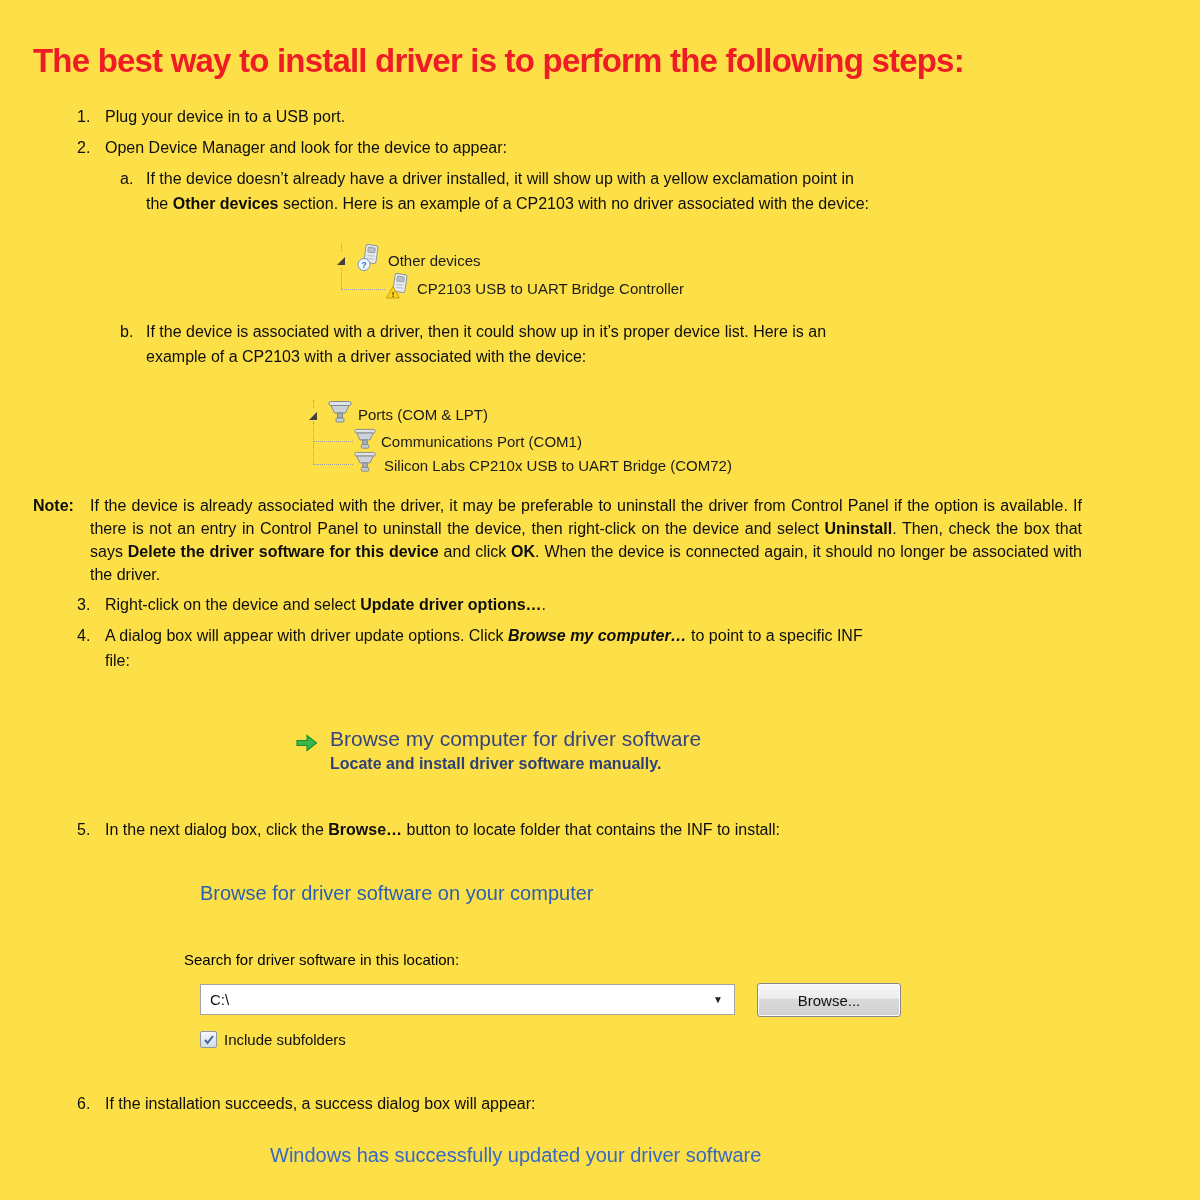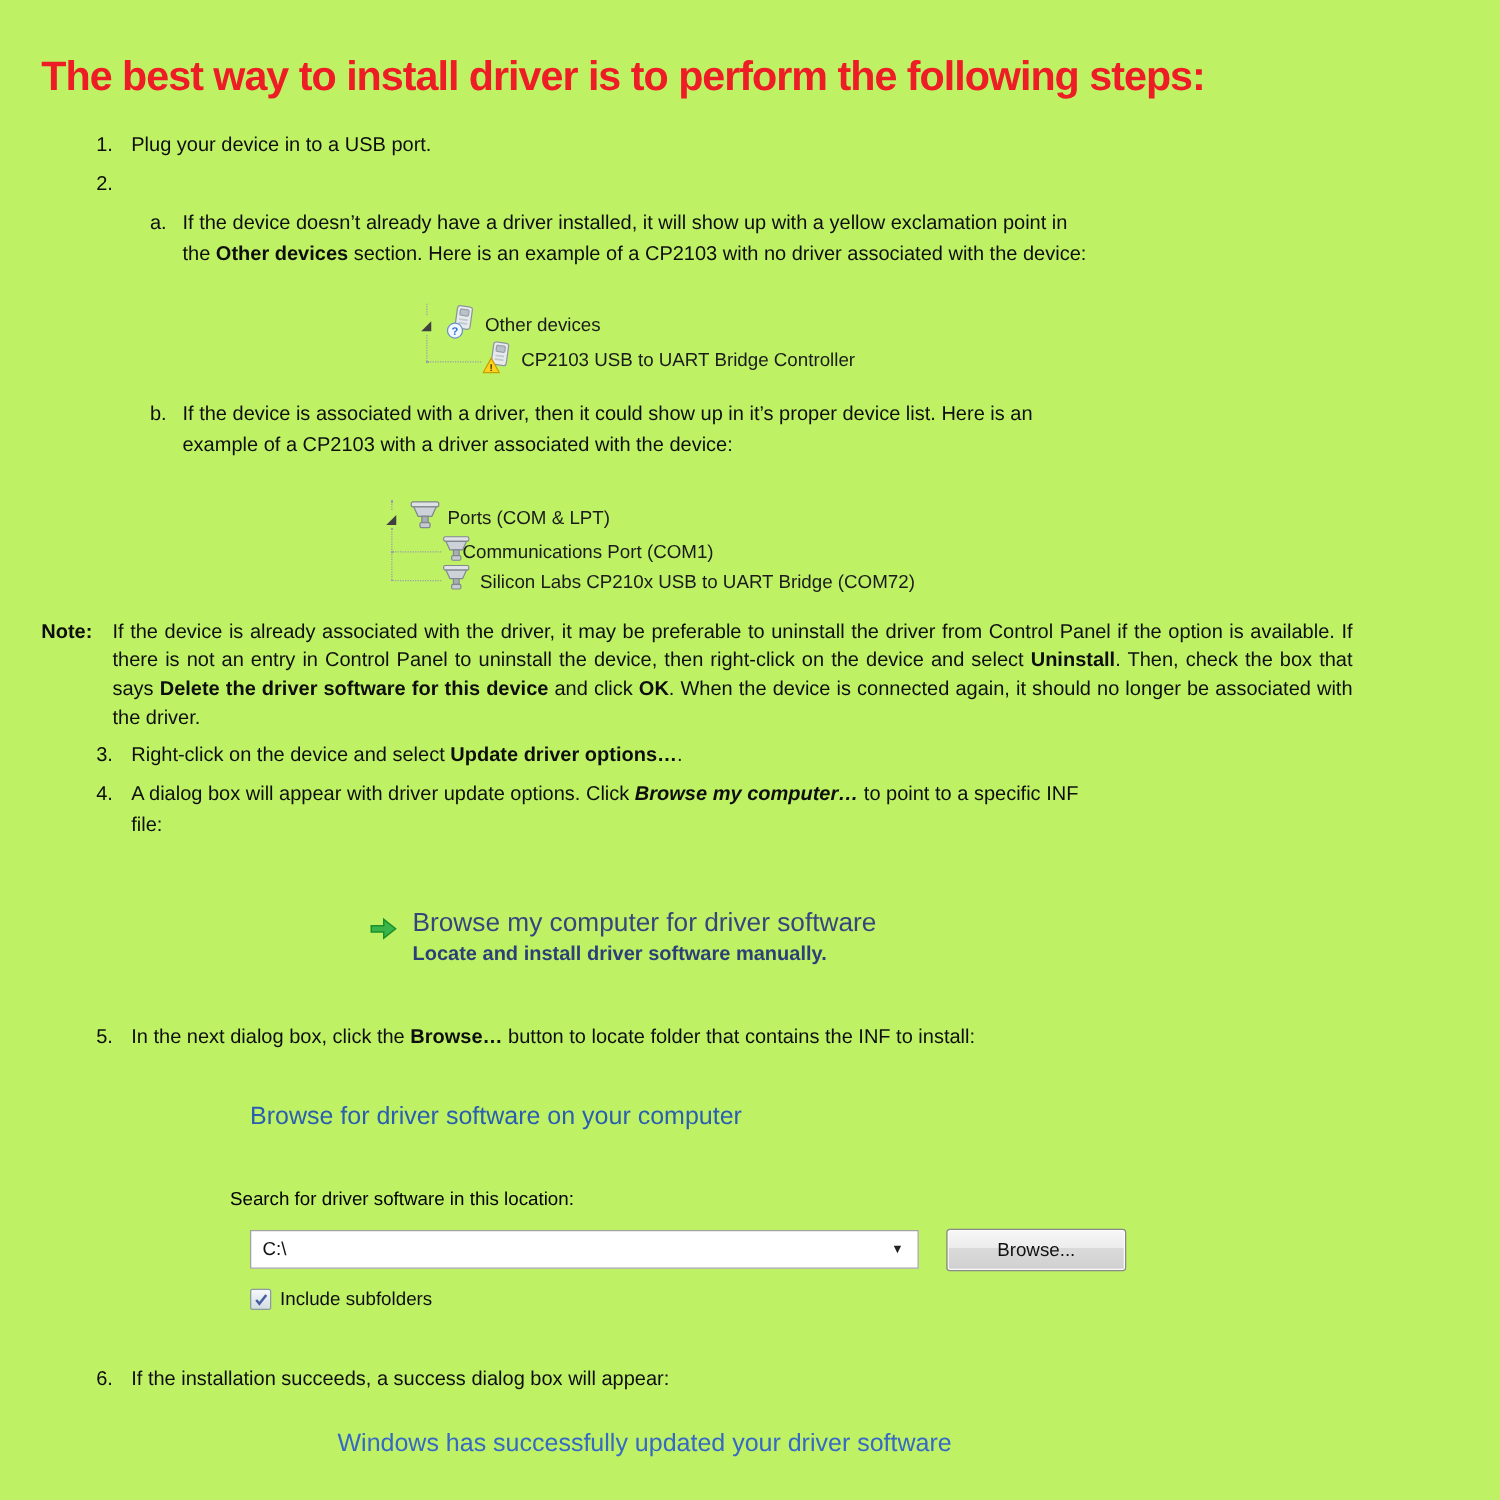--- a/index.html
+++ b/index.html
@@ -1,17 +1,17 @@
 <!DOCTYPE html>
 <html><head>
 <meta charset="utf-8">
 <style>
   html,body{margin:0;padding:0;background:#ffffff;}
   body{width:1200px;height:1200px;font-family:"Liberation Sans","DejaVu Sans",sans-serif;}
-  .page{position:relative;width:1200px;height:1200px;background:#bef264;overflow:hidden;}
+  .page{position:relative;width:1200px;height:1200px;background:#fde047;overflow:hidden;}
 
   .h1{position:absolute;left:33px;top:42px;font-size:33px;font-weight:bold;
       letter-spacing:-0.8px;color:#ee1c25;white-space:nowrap;}
 
   .li{position:absolute;padding-left:28px;font-size:16px;line-height:25px;color:#0e0e0e;}
   .li.sub{padding-left:26px;}
   .marker{position:absolute;left:0;top:0;}
 
   .note{position:absolute;left:33px;top:494px;width:1049px;box-sizing:border-box;
         padding-left:57px;font-size:16px;line-height:23px;color:#0e0e0e;text-align:justify;}
@@ -61,20 +61,21 @@
 
   <div class="h1">The best way to install driver is to perform the following steps:</div>
 
   <div class="li" style="left:77px;top:104px;width:1040px;">
     <span class="marker">1.</span>
     <span>Plug your device in to a USB port.</span>
   </div>
 
   <div class="li" style="left:77px;top:135px;width:1040px;">
     <span class="marker">2.</span>
+    <span>Open Device Manager and look for the device to appear:</span>
   </div>
 
   <div class="li sub" style="left:120px;top:166px;width:1000px;">
     <span class="marker">a.</span>
     <div><span>If the device doesn’t already have a driver installed, it will show up with a yellow exclamation point in</span></div>
     <div><span>the </span><span style="font-weight: bold;">Other devices</span><span> section. Here is an example of a CP2103 with no driver associated with the device:</span></div>
   </div>
 
   <div class="tree" style="left:335px;top:243px;width:450px;height:62px;">
     <div class="dot-v" style="left:6px;top:0;height:9px;"></div>
@@ -134,21 +135,21 @@
     <div class="dot-v" style="left:8px;top:22px;height:42px;"></div>
     <div class="dot-h" style="left:8px;top:41px;width:40px;"></div>
     <span class="t-icon" style="left:48px;top:28px;">
       <svg width="24" height="22" viewBox="0 0 26 24">
         <rect x="2" y="1.5" width="22" height="4" rx="1.5" fill="#dfe3e6" stroke="#80878e"></rect>
         <path d="M4 5.5 L22 5.5 L18.5 13 L7.5 13 Z" fill="#ccd2d7" stroke="#80878e"></path>
         <rect x="10.5" y="13" width="5" height="5" fill="#a7aeb5" stroke="#80878e"></rect>
         <rect x="9" y="18" width="8" height="4" rx="1" fill="#c5cbd0" stroke="#80878e"></rect>
       </svg>
     </span>
-    <span class="t-label" style="left:65px;top:33px;">Communications Port (COM1)</span>
+    <span class="t-label" style="left:76px;top:33px;">Communications Port (COM1)</span>
     <div class="dot-h" style="left:8px;top:64px;width:40px;"></div>
     <span class="t-icon" style="left:48px;top:51px;">
       <svg width="24" height="22" viewBox="0 0 26 24">
         <rect x="2" y="1.5" width="22" height="4" rx="1.5" fill="#dfe3e6" stroke="#80878e"></rect>
         <path d="M4 5.5 L22 5.5 L18.5 13 L7.5 13 Z" fill="#ccd2d7" stroke="#80878e"></path>
         <rect x="10.5" y="13" width="5" height="5" fill="#a7aeb5" stroke="#80878e"></rect>
         <rect x="9" y="18" width="8" height="4" rx="1" fill="#c5cbd0" stroke="#80878e"></rect>
       </svg>
     </span>
     <span class="t-label" style="left:79px;top:57px;">Silicon Labs CP210x USB to UART Bridge (COM72)</span>

